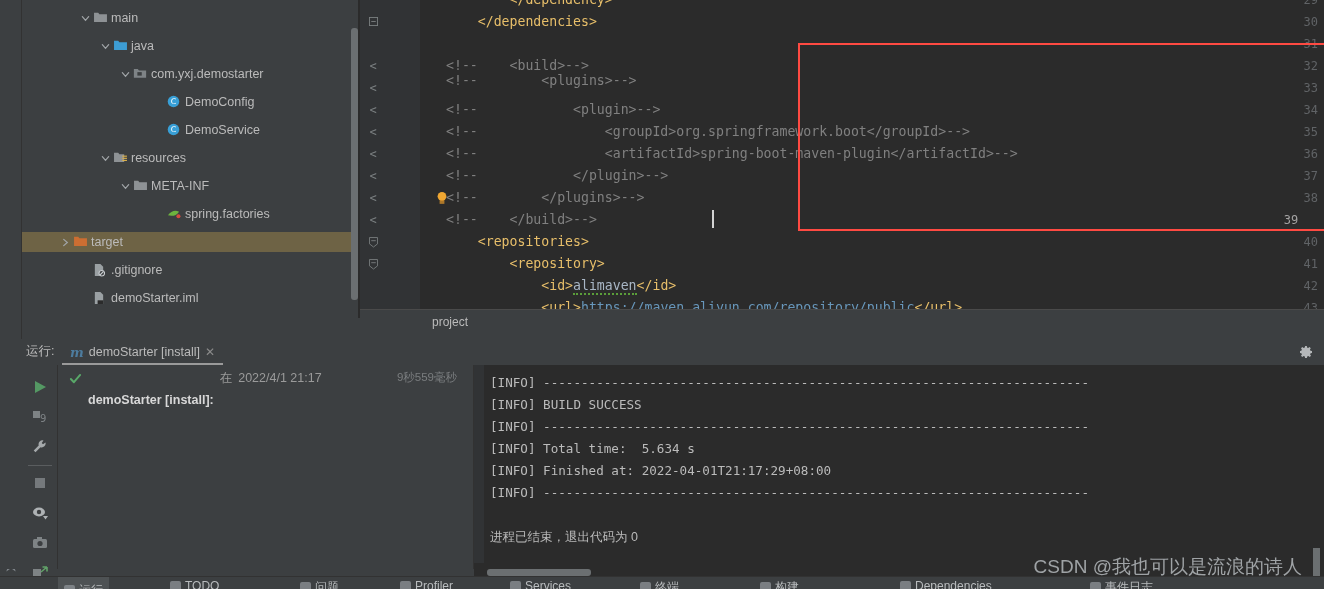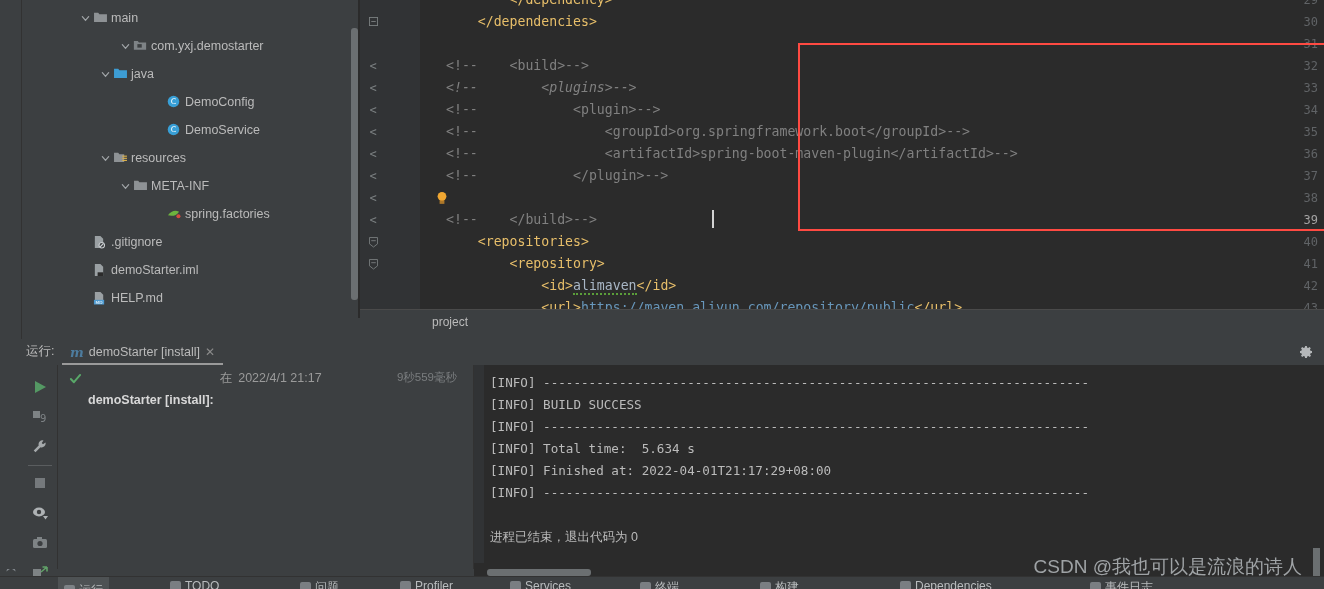--- a/index.html
+++ b/index.html
@@ -215,47 +215,47 @@
             </svg>
           </div>
           <div class="ticon">
             <svg width="15" height="12" viewBox="0 0 16 13">
               <path d="M1 2h4.5l1.3 1.5H15V12H1z" fill="#8e9295"></path>
             </svg>
           </div>
           <div class="tlabel">main</div>
         </div>
         <div class="tree-row">
+          <div style="width:76px;flex:0 0 76px;"></div>
+          <div class="tw">
+            <svg width="9" height="9" viewBox="0 0 10 10">
+              <path d="M1.5 3 L5 7 L8.5 3" stroke="#a0a4a7" stroke-width="1.4" fill="none" stroke-linecap="round"></path>
+            </svg>
+          </div>
+          <div class="ticon">
+            <svg width="15" height="12" viewBox="0 0 16 13">
+              <path d="M1 2h4.5l1.3 1.5H15V12H1z" fill="#3d9dd4"></path>
+            </svg>
+          </div>
+          <div class="tlabel">java</div>
+        </div>
+        <div class="tree-row">
           <div style="width:96px;flex:0 0 96px;"></div>
           <div class="tw">
             <svg width="9" height="9" viewBox="0 0 10 10">
               <path d="M1.5 3 L5 7 L8.5 3" stroke="#a0a4a7" stroke-width="1.4" fill="none" stroke-linecap="round"></path>
             </svg>
           </div>
           <div class="ticon">
             <svg width="14" height="12" viewBox="0 0 16 13">
               <path d="M1 2h4.5l1.3 1.5H15V12H1z" fill="#7e8386"></path>
               <rect x="5" y="5.5" width="5" height="4" fill="#3c3f41"></rect>
             </svg>
           </div>
           <div class="tlabel">com.yxj.demostarter</div>
-        </div>
-        <div class="tree-row">
-          <div style="width:76px;flex:0 0 76px;"></div>
-          <div class="tw">
-            <svg width="9" height="9" viewBox="0 0 10 10">
-              <path d="M1.5 3 L5 7 L8.5 3" stroke="#a0a4a7" stroke-width="1.4" fill="none" stroke-linecap="round"></path>
-            </svg>
-          </div>
-          <div class="ticon">
-            <svg width="15" height="12" viewBox="0 0 16 13">
-              <path d="M1 2h4.5l1.3 1.5H15V12H1z" fill="#3d9dd4"></path>
-            </svg>
-          </div>
-          <div class="tlabel">java</div>
         </div>
         <div class="tree-row">
           <div style="width:130px;flex:0 0 130px;"></div>
           <div class="tw"></div>
           <div class="ticon">
             <svg width="13" height="13" viewBox="0 0 14 14">
               <circle cx="7" cy="7" r="6.2" fill="#389fd6"></circle>
               <text x="7" y="10.2" font-size="8.5" font-family="DejaVu Sans" fill="#ffffff" text-anchor="middle">C</text>
             </svg>
           </div>
@@ -306,20 +306,34 @@
         <div class="tree-row">
           <div style="width:130px;flex:0 0 130px;"></div>
           <div class="tw"></div>
           <div class="ticon">
             <svg width="14" height="13" viewBox="0 0 15 14">
               <path d="M1 9 Q6 2 13 5 Q9 11 1 9z" fill="#6db33f"></path>
               <circle cx="12.3" cy="10" r="2.2" fill="#d44b3e"></circle>
             </svg>
           </div>
           <div class="tlabel">spring.factories</div>
+        </div>
+        <div class="tree-row sel-target">
+          <div style="width:36px;flex:0 0 36px;"></div>
+          <div class="tw">
+            <svg width="9" height="9" viewBox="0 0 10 10">
+              <path d="M3 1.5 L7 5 L3 8.5" stroke="#a0a4a7" stroke-width="1.4" fill="none" stroke-linecap="round"></path>
+            </svg>
+          </div>
+          <div class="ticon">
+            <svg width="15" height="12" viewBox="0 0 16 13">
+              <path d="M1 2h4.5l1.3 1.5H15V12H1z" fill="#cc6e32"></path>
+            </svg>
+          </div>
+          <div class="tlabel">target</div>
         </div>
         <div class="tree-row">
           <div style="width:56px;flex:0 0 56px;"></div>
           <div class="tw"></div>
           <div class="ticon">
             <svg width="12" height="14" viewBox="0 0 13 15">
               <path d="M2 1h6l3 3v10H2z" fill="#9aa0a3"></path>
               <circle cx="9.5" cy="11" r="3" fill="#3c3f41" stroke="#c9cdd0" stroke-width="1.2"></circle>
               <line x1="7.6" y1="12.9" x2="11.4" y2="9.1" stroke="#c9cdd0" stroke-width="1.2"></line>
             </svg>
@@ -397,21 +411,21 @@
         <div class="lnum" style="top: -11px;">29</div>
         <div class="lnum" style="top: 11px;">30</div>
         <div class="lnum" style="top: 33px;">31</div>
         <div class="lnum" style="top: 55px;">32</div>
         <div class="lnum" style="top: 77px;">33</div>
         <div class="lnum" style="top: 99px;">34</div>
         <div class="lnum" style="top: 121px;">35</div>
         <div class="lnum" style="top: 143px;">36</div>
         <div class="lnum" style="top: 165px;">37</div>
         <div class="lnum" style="top: 187px;">38</div>
-        <div class="lnum cur" style="top: 209px;">39</div>
+        <div class="lnum cur" style="top: 209px; text-align: center;">39</div>
         <div class="lnum" style="top: 231px;">40</div>
         <div class="lnum" style="top: 253px;">41</div>
         <div class="lnum" style="top: 275px;">42</div>
         <div class="lnum" style="top: 297px;">43</div>
       </div>
     <div id="fold-marks">
         <div class="foldmark" style="top: 11px;"><svg width="9" height="9" viewBox="0 0 10 10" style="margin-top:6px">
             <rect x="0.5" y="0.5" width="9" height="9" fill="none" stroke="#7a7f80"></rect>
             <line x1="2.5" y1="5" x2="7.5" y2="5" stroke="#7a7f80"></line>
           </svg></div>
@@ -430,25 +444,26 @@
         <div class="foldmark" style="top: 253px;"><svg width="9" height="11" viewBox="0 0 10 12" style="margin-top:6px">
             <path d="M0.5 0.5h9v7L5 11 0.5 7.5z" fill="none" stroke="#7a7f80"></path>
             <line x1="2.5" y1="4" x2="7.5" y2="4" stroke="#7a7f80"></line>
           </svg></div>
       </div>
     <div class="codearea" id="code-lines">
         <div class="cline" style="top: -11px;">        <span class="tag">&lt;/dependency&gt;</span></div>
         <div class="cline" style="top: 11px;">    <span class="tag">&lt;/dependencies&gt;</span></div>
         <div class="cline" style="top: 33px;"></div>
         <div class="cline" style="top: 55px;"><span class="cmt">&lt;!--    &lt;build&gt;--&gt;</span></div>
-        <div class="cline" style="top: 77px; font-style: italic;"><span class="cmt">&lt;!--        &lt;plugins&gt;--&gt;</span></div>
+        <div class="cline" style="top: 70px;"><span class="cmt">&lt;!--        &lt;plugins&gt;--&gt;</span></div>
         <div class="cline" style="top: 99px;"><span class="cmt">&lt;!--            &lt;plugin&gt;--&gt;</span></div>
         <div class="cline" style="top: 121px;"><span class="cmt">&lt;!--                &lt;groupId&gt;org.springframework.boot&lt;/groupId&gt;--&gt;</span></div>
         <div class="cline" style="top: 143px;"><span class="cmt">&lt;!--                &lt;artifactId&gt;spring-boot-maven-plugin&lt;/artifactId&gt;--&gt;</span></div>
         <div class="cline" style="top: 165px;"><span class="cmt">&lt;!--            &lt;/plugin&gt;--&gt;</span></div>
+        <div class="cline" style="top: 187px;"><span class="cmt">&lt;!--        &lt;/plugins&gt;--&gt;</span></div>
         <div class="cline" style="top: 209px;"><span class="cmt">&lt;!--    &lt;/build&gt;--&gt;</span></div>
         <div class="cline" style="top: 231px;">    <span class="tag">&lt;repositories&gt;</span></div>
         <div class="cline" style="top: 253px;">        <span class="tag">&lt;repository&gt;</span></div>
         <div class="cline" style="top: 275px;">            <span class="tag">&lt;id&gt;</span><span class="txt sqg">alimaven</span><span class="tag">&lt;/id&gt;</span></div>
         <div class="cline" style="top: 297px;">            <span class="tag">&lt;url&gt;</span><span class="lnk">https://maven.aliyun.com/repository/public</span><span class="tag">&lt;/url&gt;</span></div>
       </div>
     <div class="redbox"></div>
     <div class="caret" style="left:352px;top:210px;height:18px;"></div>
   <div class="bulb" style="left: 76px; top: 191px;"><svg width="12" height="14" viewBox="0 0 12 14">
           <circle cx="6" cy="5.3" r="4.4" fill="#f0a732"></circle>

